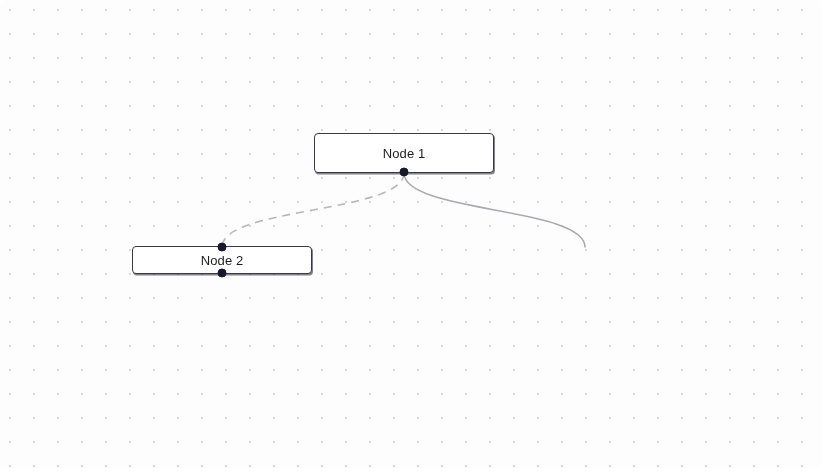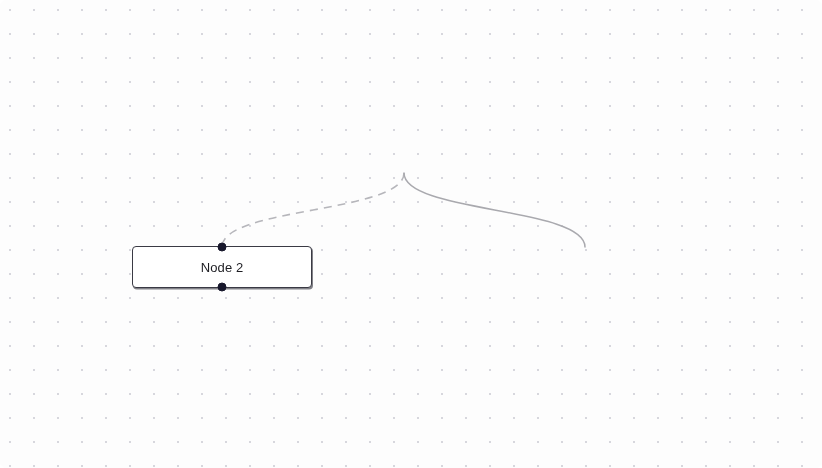--- a/index.html
+++ b/index.html
@@ -97,21 +97,25 @@
 
 <div id="flow-canvas">
 
   <div id="canvas-background"></div>
 
   <svg id="edges-layer" viewBox="0 0 822 468" width="822" height="468">
     <path class="edge-dashed" d="M 404 173 C 404 213, 222 207, 222 247"></path>
     <path class="edge-solid" d="M 404 173 C 404 213, 585 207, 585 247"></path>
   </svg>
 
+  <div class="node" style="left:314px; top:133px; width:180px; height:40px;">
+    <span class="node-label">Node 1</span>
+    <div class="handle handle-bottom"></div>
+  </div>
 
-  <div class="node" style="left:132px; top:246px; width:180px; height:42px;">
+  <div class="node" style="left:132px; top:246px; width:180px; height:28px;">
     <span class="node-label">Node 2</span>
     <div class="handle handle-top"></div>
     <div class="handle handle-bottom"></div>
   </div>
 
 
 </div>
 
 </body></html>

